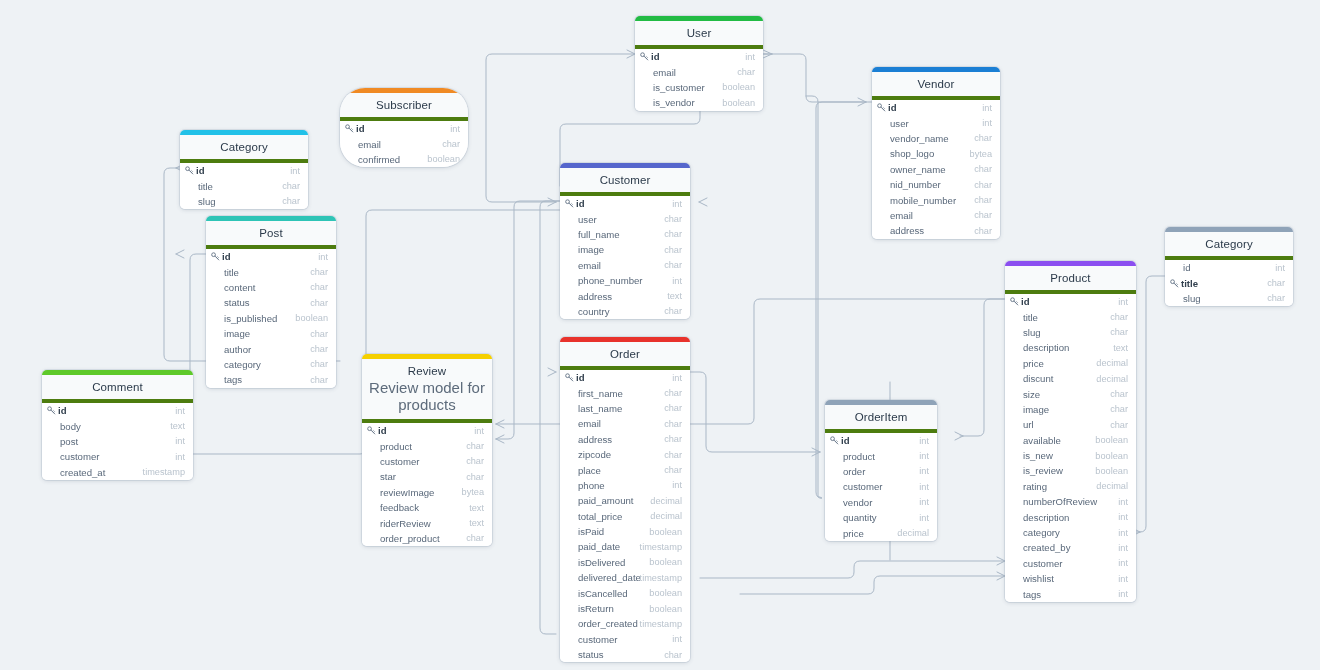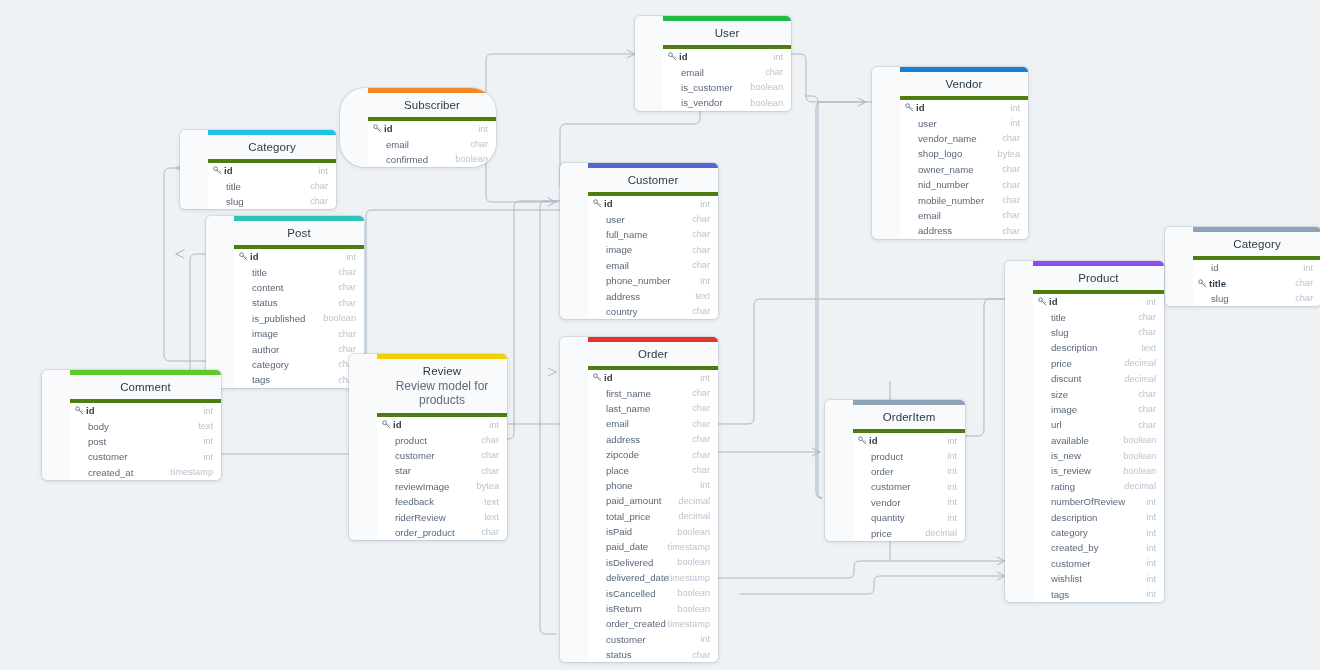--- a/index.html
+++ b/index.html
@@ -10,34 +10,33 @@
     position:relative;
   }
   #canvas{position:absolute;inset:0;}
   #links{position:absolute;left:0;top:0;width:1320px;height:670px;pointer-events:none;}
   .table{
     position:absolute;
     background:#f8fafb;
     border-radius:5px;
     box-shadow:0 1px 4px rgba(60,80,100,.18), 0 0 0 1px rgba(175,190,205,.30);
     overflow:hidden;
-    padding-left:28px;
   }
   .accent{height:5px;width:100%;}
   .tname{
     text-align:center;
     font-size:11.5px;
     color:#2b3a4a;
     padding:6px 4px 6px;
     letter-spacing:.1px;
     background:#f8fafb;
   }
   .tsub{
     text-align:center;
-    font-size:12px;
+    font-size:15px;
     color:#5d6b7b;
     padding:0 4px 6px;
     margin-top:-4px;
     background:#f8fafb;
   }
   .rows{background:#ffffff;border-top:4px solid #4d7c0f;}
   .row{
     display:flex;align-items:center;
     height:15.4px;
     padding:0 8px 0 7px;
@@ -508,21 +507,21 @@
           <div class="row">
             <span class="fname indent">customer</span>
             <span class="ftype">int</span>
           </div>
           <div class="row">
             <span class="fname indent">status</span>
             <span class="ftype">char</span>
           </div>
         </div>
       </div>
-      <div class="table" style="left: 349px; top: 354px; width: 130px;">
+      <div class="table" style="left: 362px; top: 354px; width: 130px;">
         <div class="accent" style="background:#f5d000"></div>
         <div class="tname">Review</div>
         <div class="tsub">Review model for products</div>
         <div class="rows">
           <div class="row pk">
             <span class="keyicon"><svg viewBox="0 0 12 12" width="9" height="9">
                 <circle cx="3.4" cy="3.6" r="2.5" fill="none" stroke="#6b7a8c" stroke-width="1.3"></circle>
                 <path d="M5.3 5.5 L10.4 10.6 M8.6 8.8 L9.8 7.6 M7.2 7.4 L8.3 6.3" stroke="#6b7a8c" stroke-width="1.3" fill="none" stroke-linecap="round"></path>
               </svg></span>
             <span class="fname">id</span>

